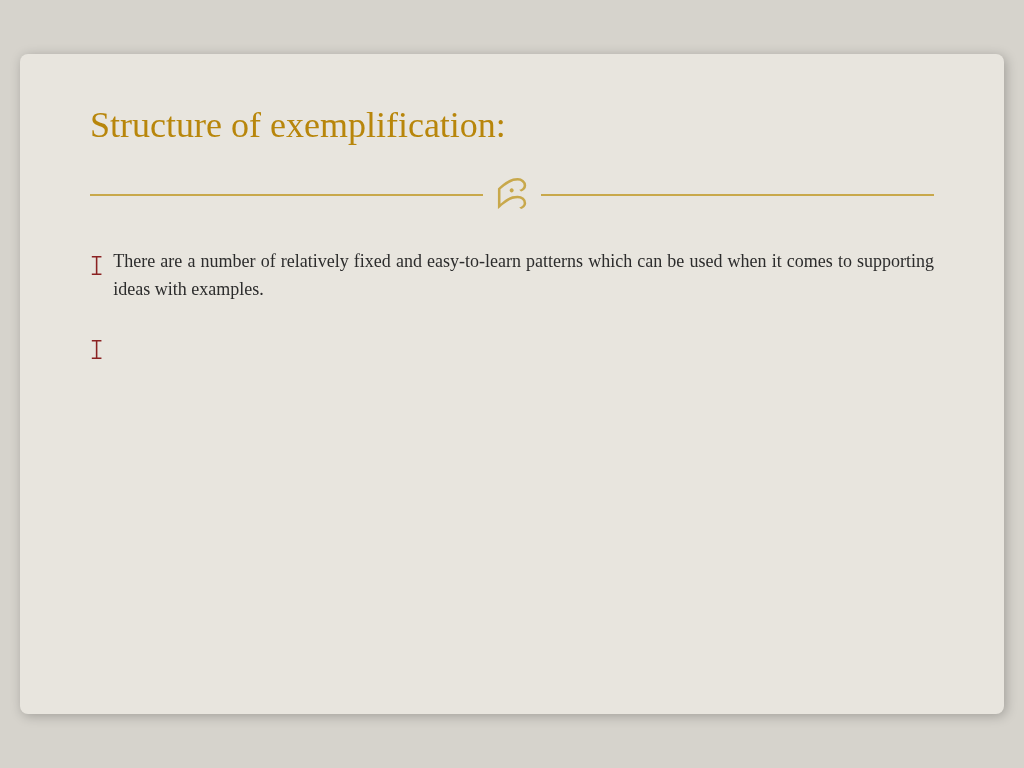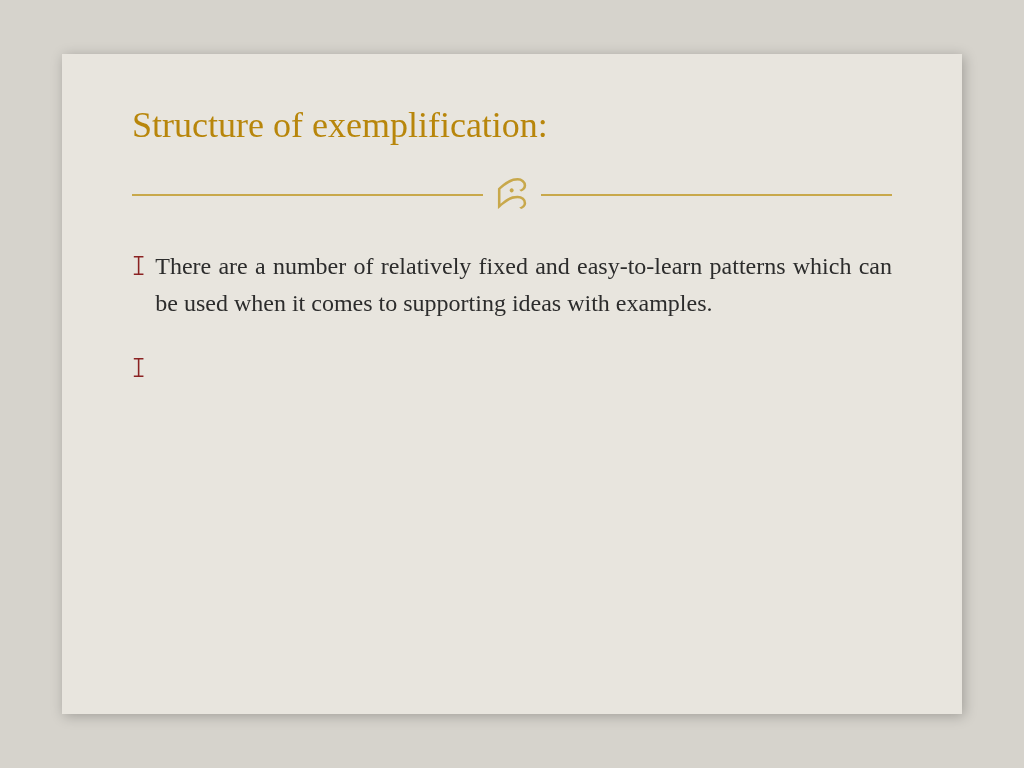--- a/index.html
+++ b/index.html
@@ -12,24 +12,24 @@
       width: 1024px;
       height: 768px;
       background: #d6d3cc;
       display: flex;
       align-items: center;
       justify-content: center;
       font-family: Georgia, 'Times New Roman', serif;
     }
 
     .slide {
-      width: 900px;
+      width: 984px;
       height: 660px;
       background: #e8e5de;
-      border-radius: 0;
+      border-radius: 8px;
       box-shadow: 2px 2px 12px rgba(0,0,0,0.25);
       padding: 50px 70px 50px 70px;
       position: relative;
       display: flex;
       flex-direction: column;
     }
 
     .slide-title {
       font-size: 36px;
       color: #b8860b;
@@ -73,21 +73,21 @@
 
     .bullet-icon {
       font-size: 26px;
       color: #8b2222;
       line-height: 1.3;
       flex-shrink: 0;
       margin-top: 2px;
     }
 
     .bullet-text {
-      font-size: 24px;
+      font-size: 18px;
       color: #2c2c2c;
       line-height: 1.55;
       text-align: justify;
       font-family: Georgia, serif;
     }
   </style>
 </head>
 <body>
 
 <div class="slide">

